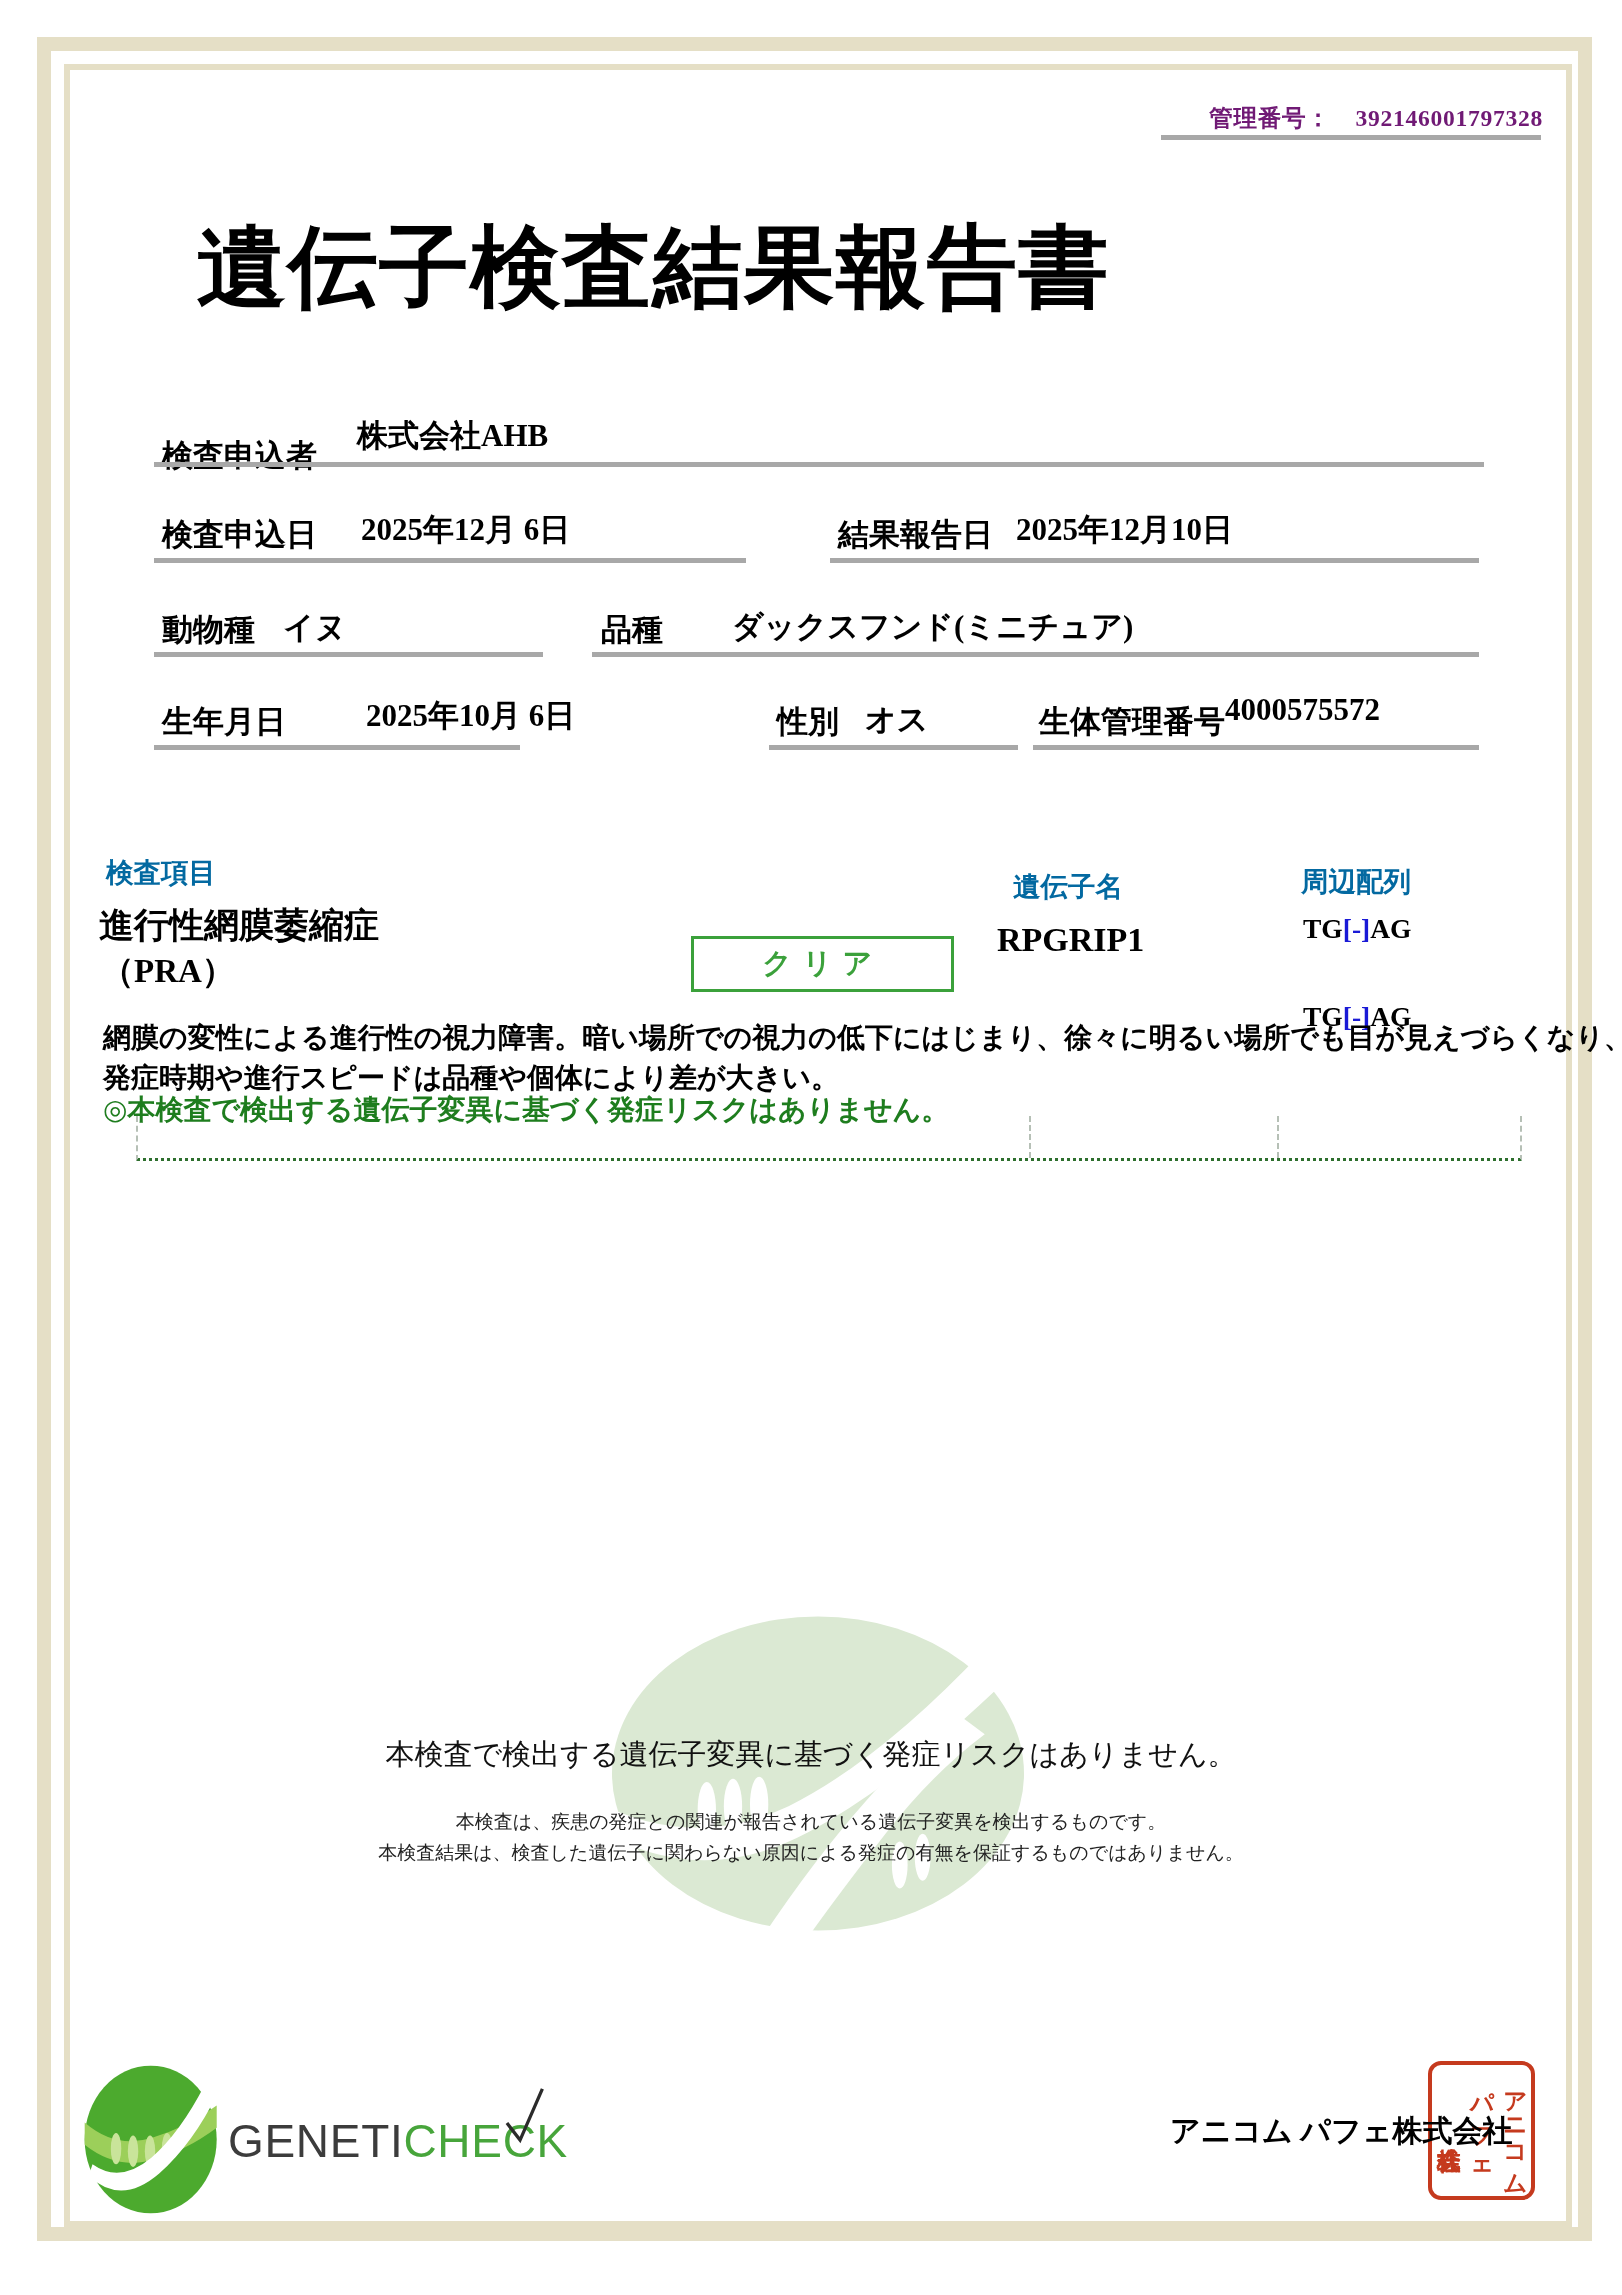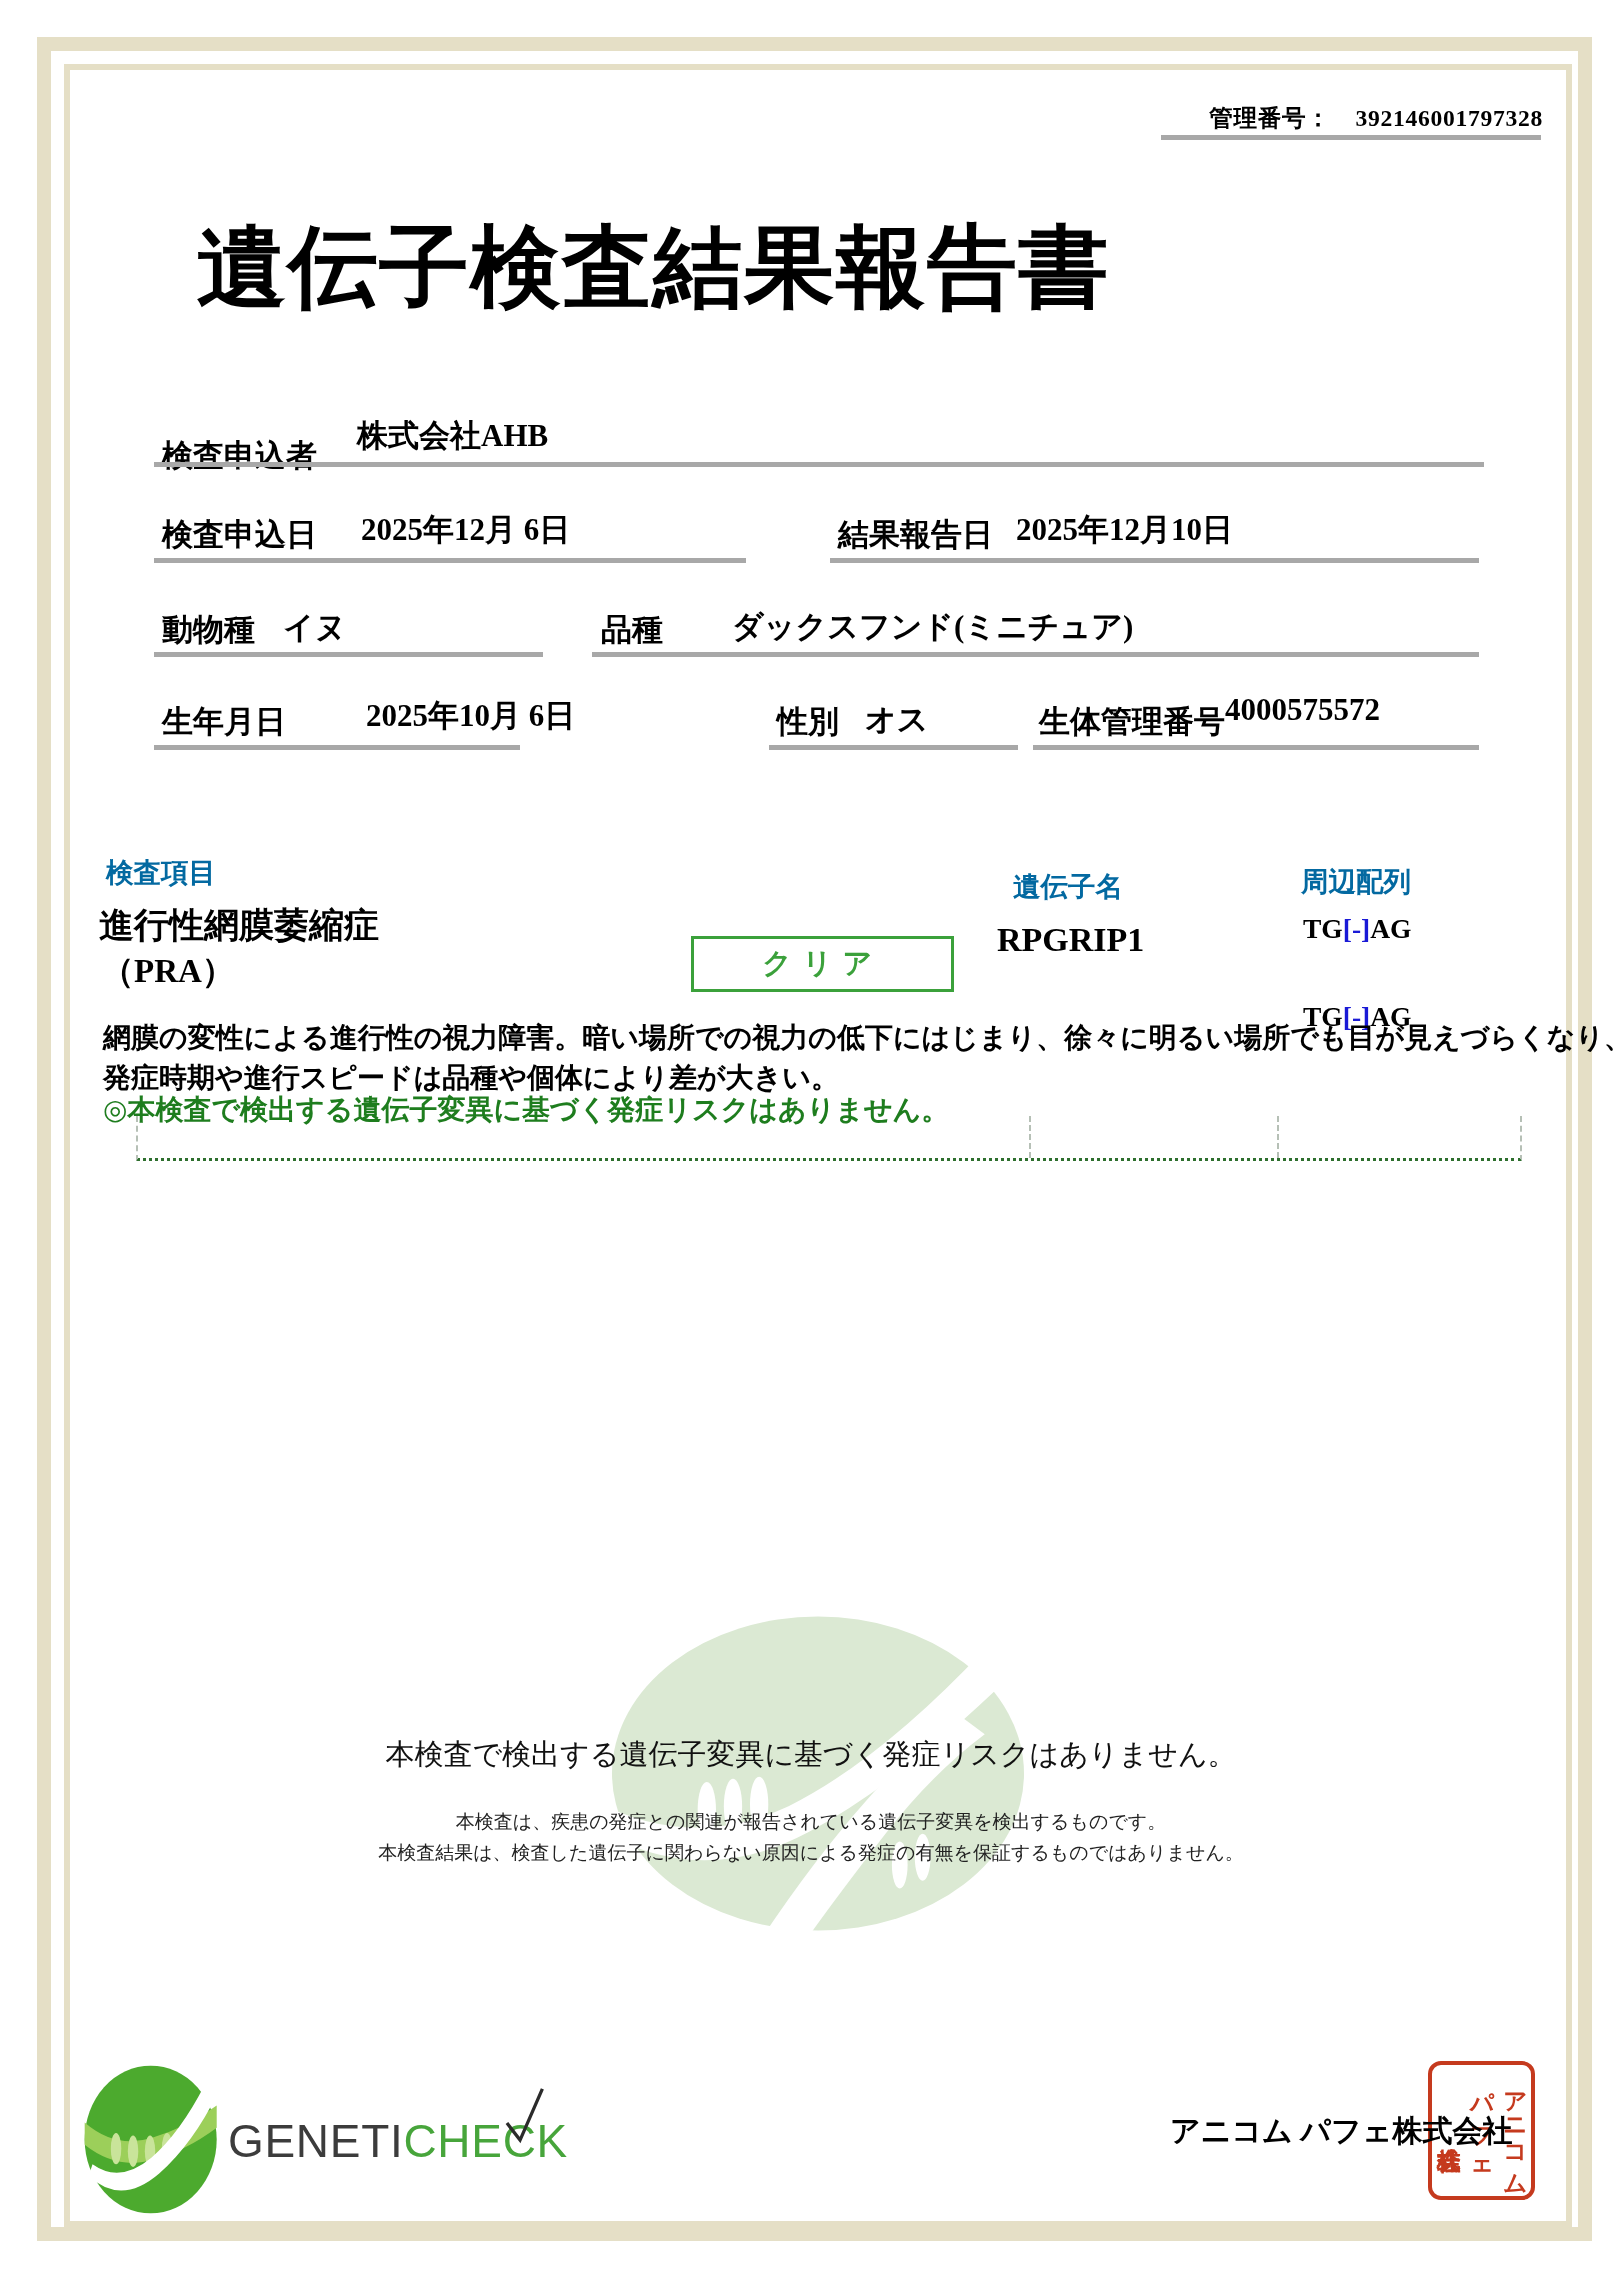--- a/index.html
+++ b/index.html
@@ -3,21 +3,21 @@
 <meta charset="utf-8">
 <style>
   html,body{margin:0;padding:0;background:#fff;}
   .page{position:relative;width:1622px;height:2295px;background:#ffffff;overflow:hidden;
         font-family:"Liberation Serif","DejaVu Serif",serif;color:#000;}
   
   .frame-outer{position:absolute;left:37px;top:37px;right:30px;bottom:54px;border:14.4px solid #e5dfc6;z-index:1;}
   .frame-inner{position:absolute;left:64px;top:64px;right:50px;bottom:68px;border:6.5px solid #e5dfc6;z-index:1;}
   .abs{position:absolute;z-index:2;white-space:nowrap;}
   .uline{position:absolute;height:4.6px;background:#a8a8a8;z-index:2;}
-  .ctrl{font-weight:bold;font-size:23.6px;color:#000000;letter-spacing:0.7px;}
+  .ctrl{font-weight:bold;font-size:23.6px;color:#701a75;letter-spacing:0.7px;}
   .title{left:0;width:1306px;text-align:center;font-size:90px;font-weight:bold;letter-spacing:1.3px;}
   .flabel{font-size:31px;font-weight:bold;}
   .fvalue{font-size:31px;font-weight:bold;}
   .glabel{font-size:27.5px;font-weight:bold;color:#0369a1;}
   .disease{font-size:35px;font-weight:bold;}
   .abbr{font-size:33px;font-weight:bold;}
   .badge{left:691px;top:936px;width:257px;height:50px;border:3.3px solid #3ba13b;
          display:flex;align-items:center;justify-content:center;
          font-size:29px;color:#3ba13b;letter-spacing:10.5px;font-weight:bold;}
   .gene{font-size:34px;font-weight:bold;}

